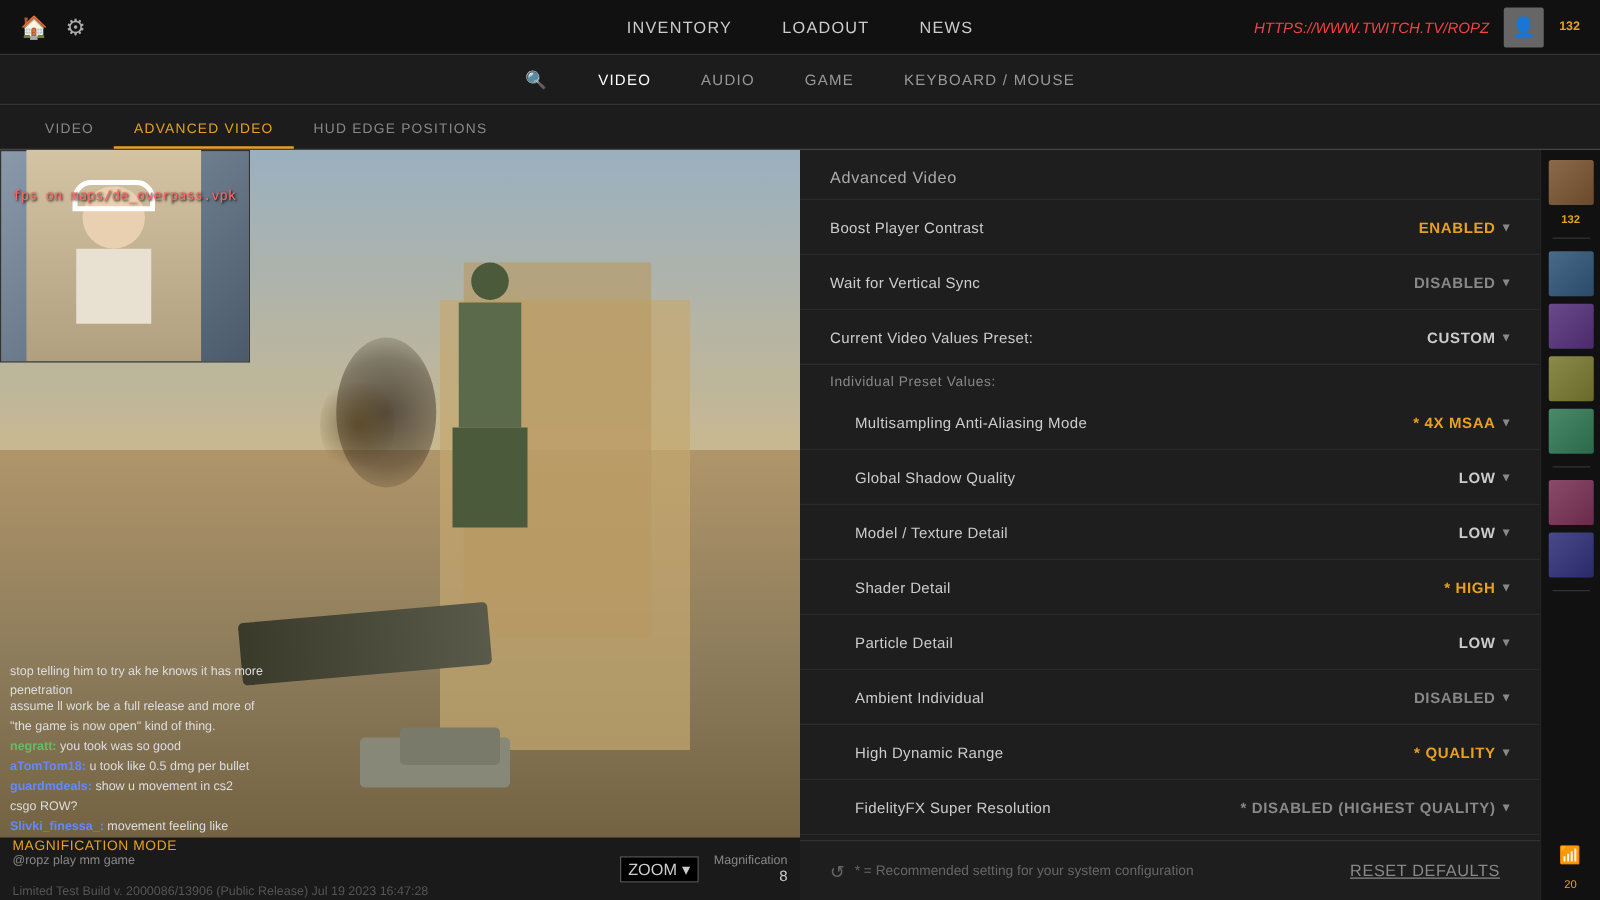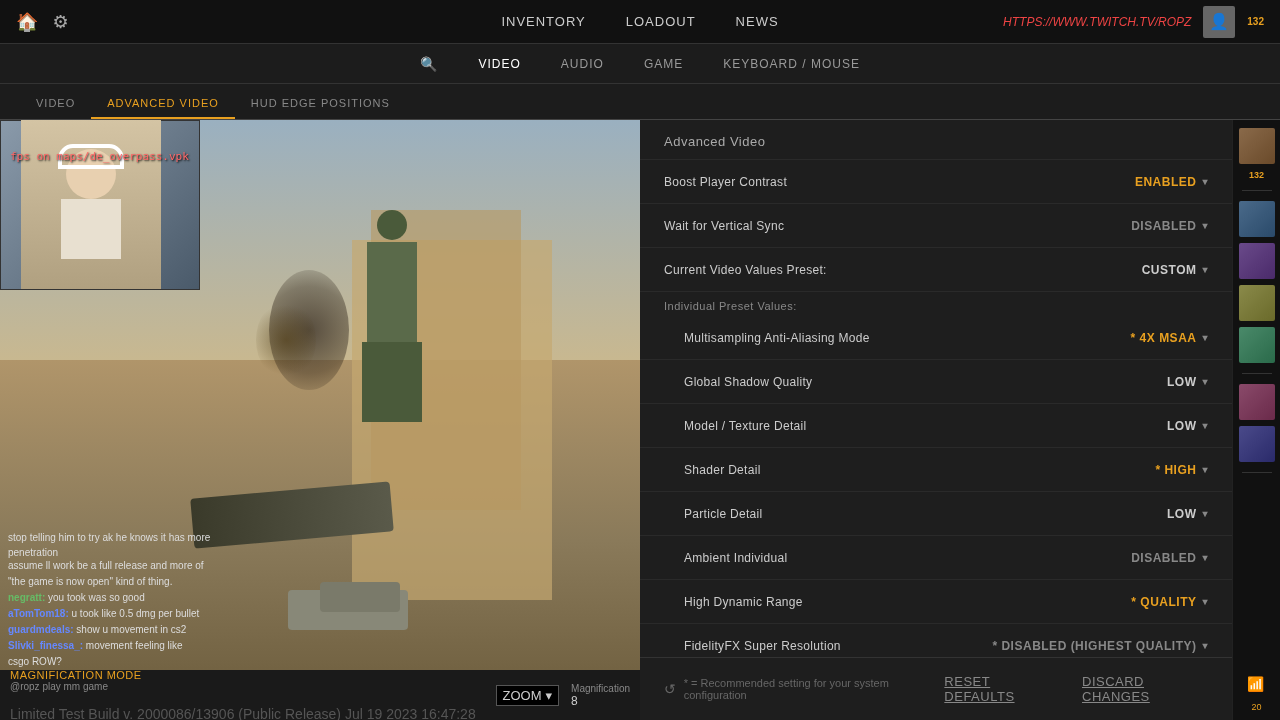--- a/index.html
+++ b/index.html
@@ -214,21 +214,21 @@
       border: 1px solid #555;
       color: #ccc;
       font-size: 13px;
       padding: 2px 6px;
       cursor: pointer;
       display: flex;
       align-items: center;
       gap: 4px;
     }
     .build-info {
-      font-size: 14px;
+      font-size: 10px;
       color: #555;
       margin-top: 14px;
     }
 
     
     #settings-panel {
       flex: 1;
       background: #1e1e1e;
       overflow-y: auto;
       padding: 0;
@@ -464,41 +464,41 @@
         <span> you took was so good</span>
       </div>
       <div class="chat-line blue">
         <span class="username" style="color:#6688ff;">aTomTom18:</span>
         <span> u took like 0.5 dmg per bullet</span>
       </div>
       <div class="chat-line blue">
         <span class="username" style="color:#6688ff;">guardmdeals:</span>
         <span> show u movement in cs2</span>
       </div>
+      <div class="chat-line">
+        <span>csgo ROW?</span>
+      </div>
       <div class="chat-line blue">
         <span class="username" style="color:#6688ff;">Slivki_finessa_:</span>
         <span> movement feeling like</span>
-      </div>
-      <div class="chat-line">
-        <span>csgo ROW?</span>
       </div>
     </div>
 
     <div class="stream-bottom-bar">
       <div style="display:flex; flex-direction:column;">
         <span class="magnification-label">Magnification Mode</span>
         <span style="color:#888; font-size:10px;">@ropz play mm game</span>
         <span class="build-info">Limited Test Build v. 2000086/13906 (Public Release) Jul 19 2023 16:47:28</span>
       </div>
       <div style="margin-left:auto; display:flex; align-items:center; gap:12px;">
         <div class="zoom-dropdown">
           <span>ZOOM</span>
           <span>▾</span>
         </div>
-        <div style="display:flex; flex-direction:column;">
+        <div style="display:flex; flex-direction:column;align-items:flex-end;">
           <span style="color:#888; font-size:10px;">Magnification</span>
           <span style="color:#ccc; font-size:12px;">8</span>
         </div>
       </div>
     </div>
   </div>
 
   <div style="flex:1; display:flex; flex-direction:column; background:#1e1e1e;">
     <div id="settings-panel" style="flex:1; overflow-y:auto;">
 
@@ -595,21 +595,20 @@
       </div>
 
     </div>
 
     <div id="settings-footer">
       <div class="footer-note">
         <span style="font-size:14px;">↺</span>
         <span>* = Recommended setting for your system configuration</span>
       </div>
       <span class="footer-btn">RESET DEFAULTS</span>
-      <span class="footer-btn">DISCARD CHANGES</span>
     </div>
   </div>
 
   <div id="right-sidebar">
     <div class="sidebar-avatar" style="background: linear-gradient(135deg, #8a6a4a, #6a4a2a);"></div>
     <div class="sidebar-count">132</div>
     <div class="sidebar-divider"></div>
     <div class="sidebar-avatar" style="background: linear-gradient(135deg, #4a6a8a, #2a4a6a);"></div>
     <div class="sidebar-avatar" style="background: linear-gradient(135deg, #6a4a8a, #4a2a6a);"></div>
     <div class="sidebar-avatar" style="background: linear-gradient(135deg, #8a8a4a, #6a6a2a);"></div>

